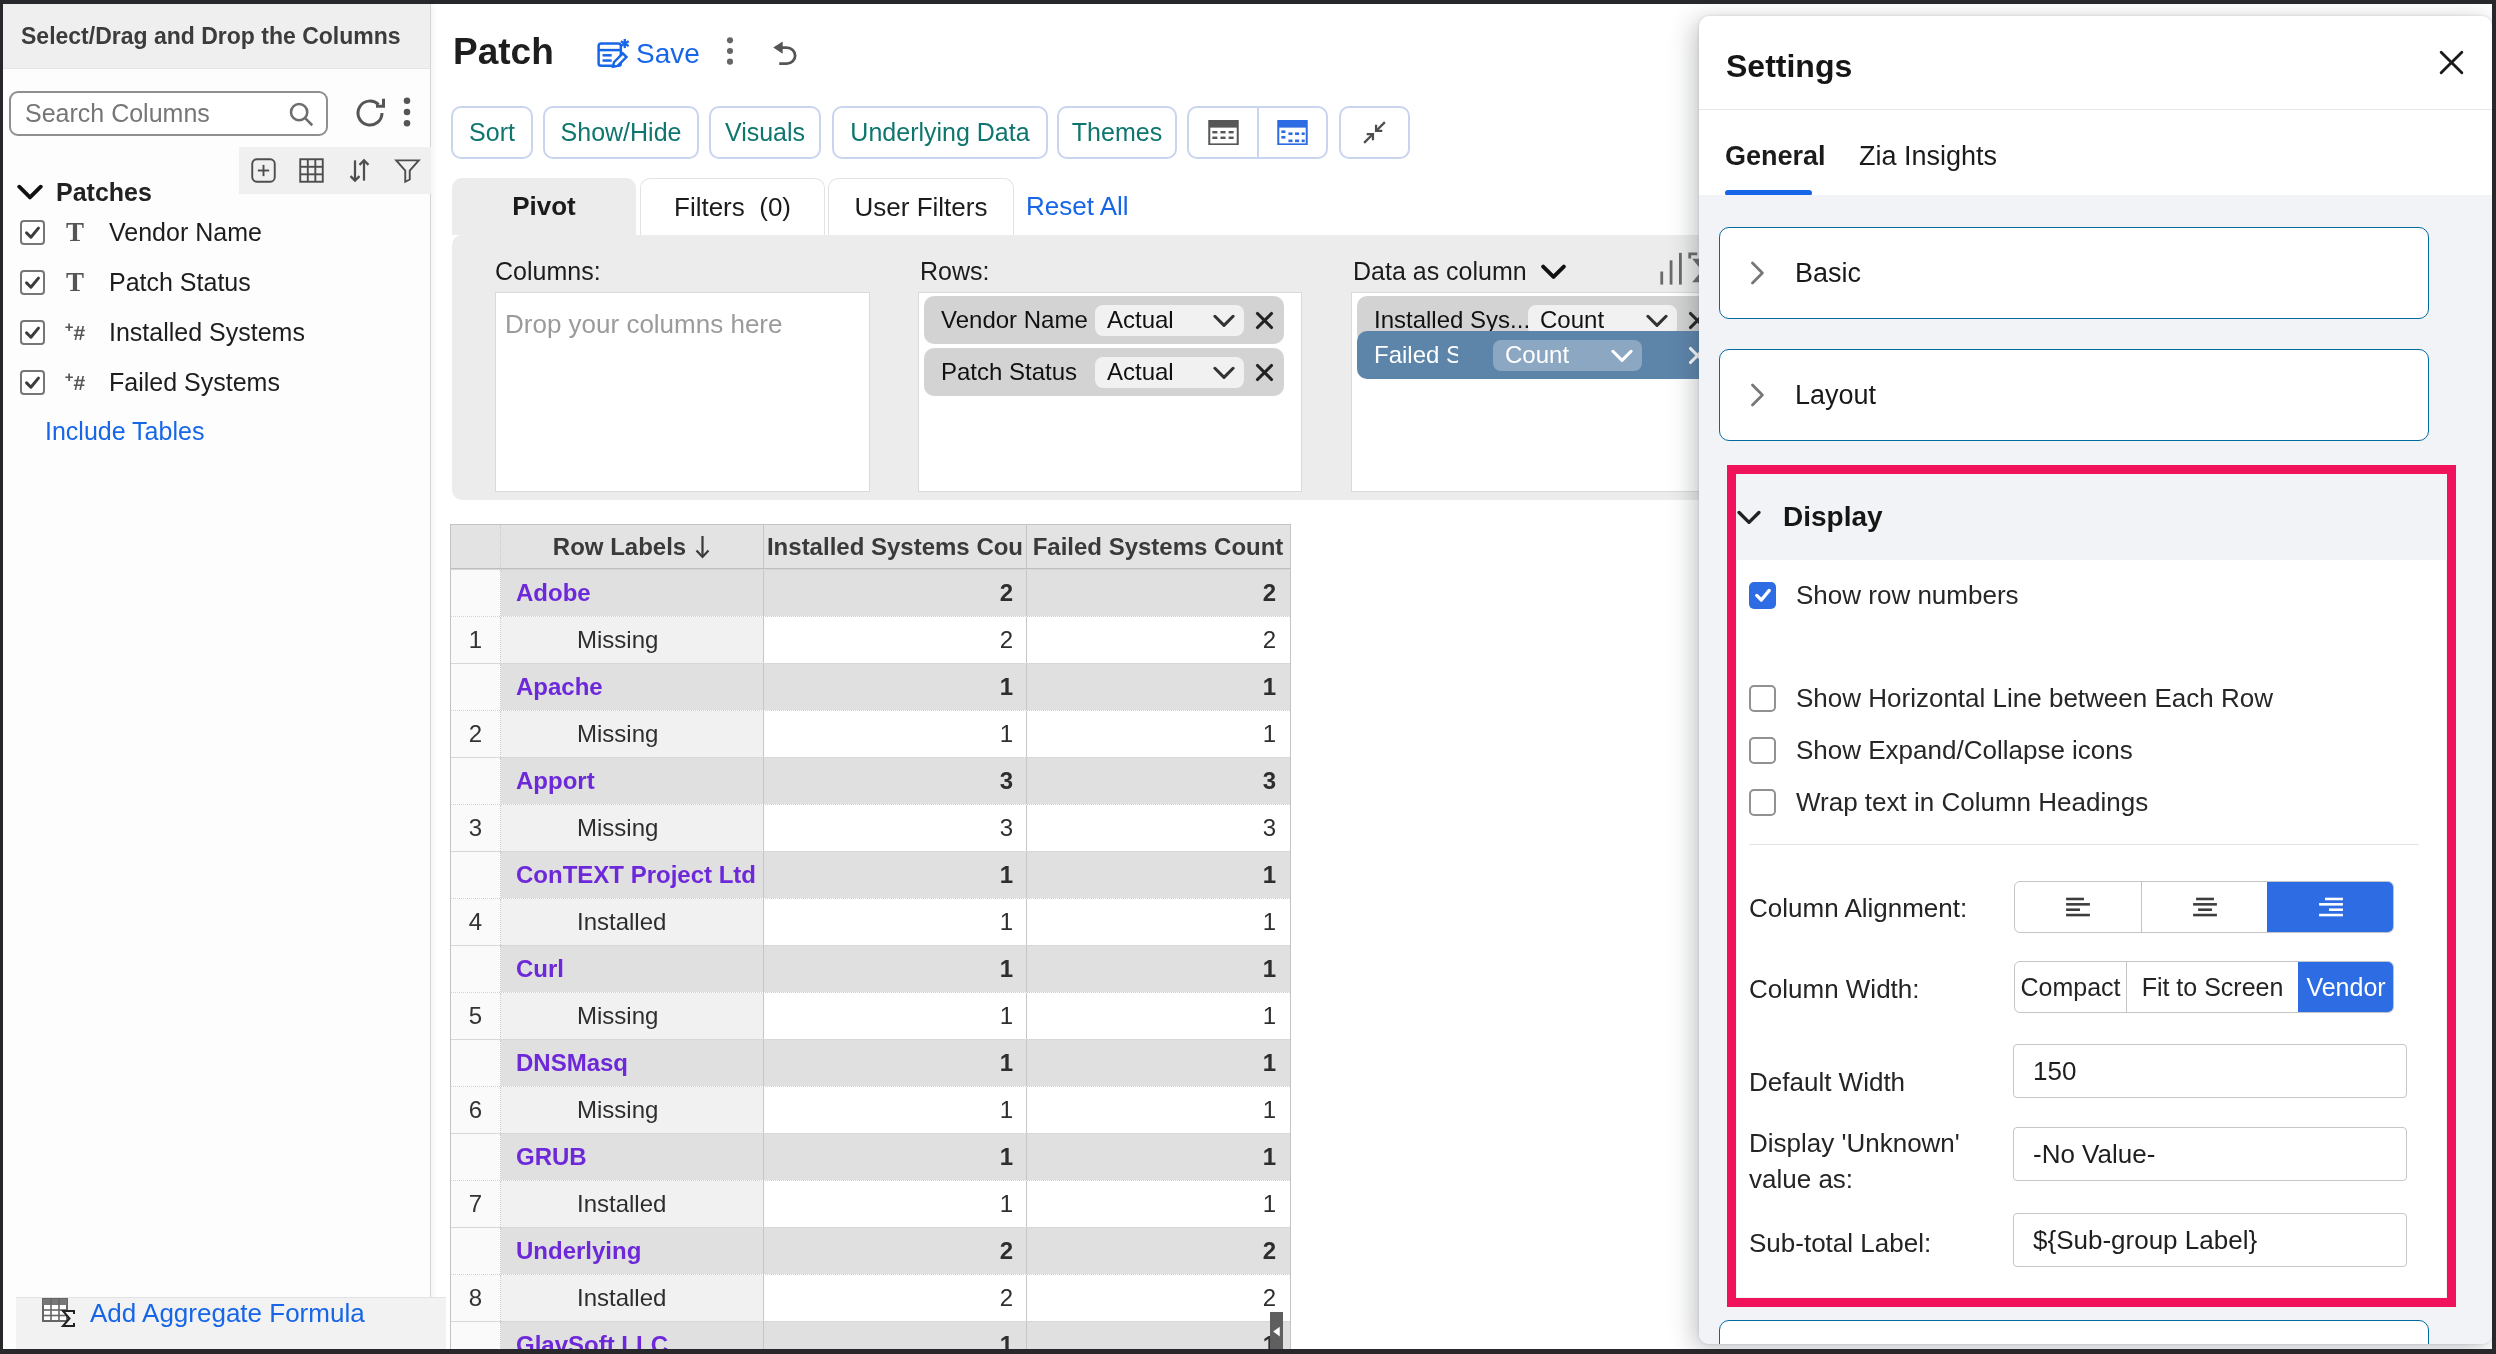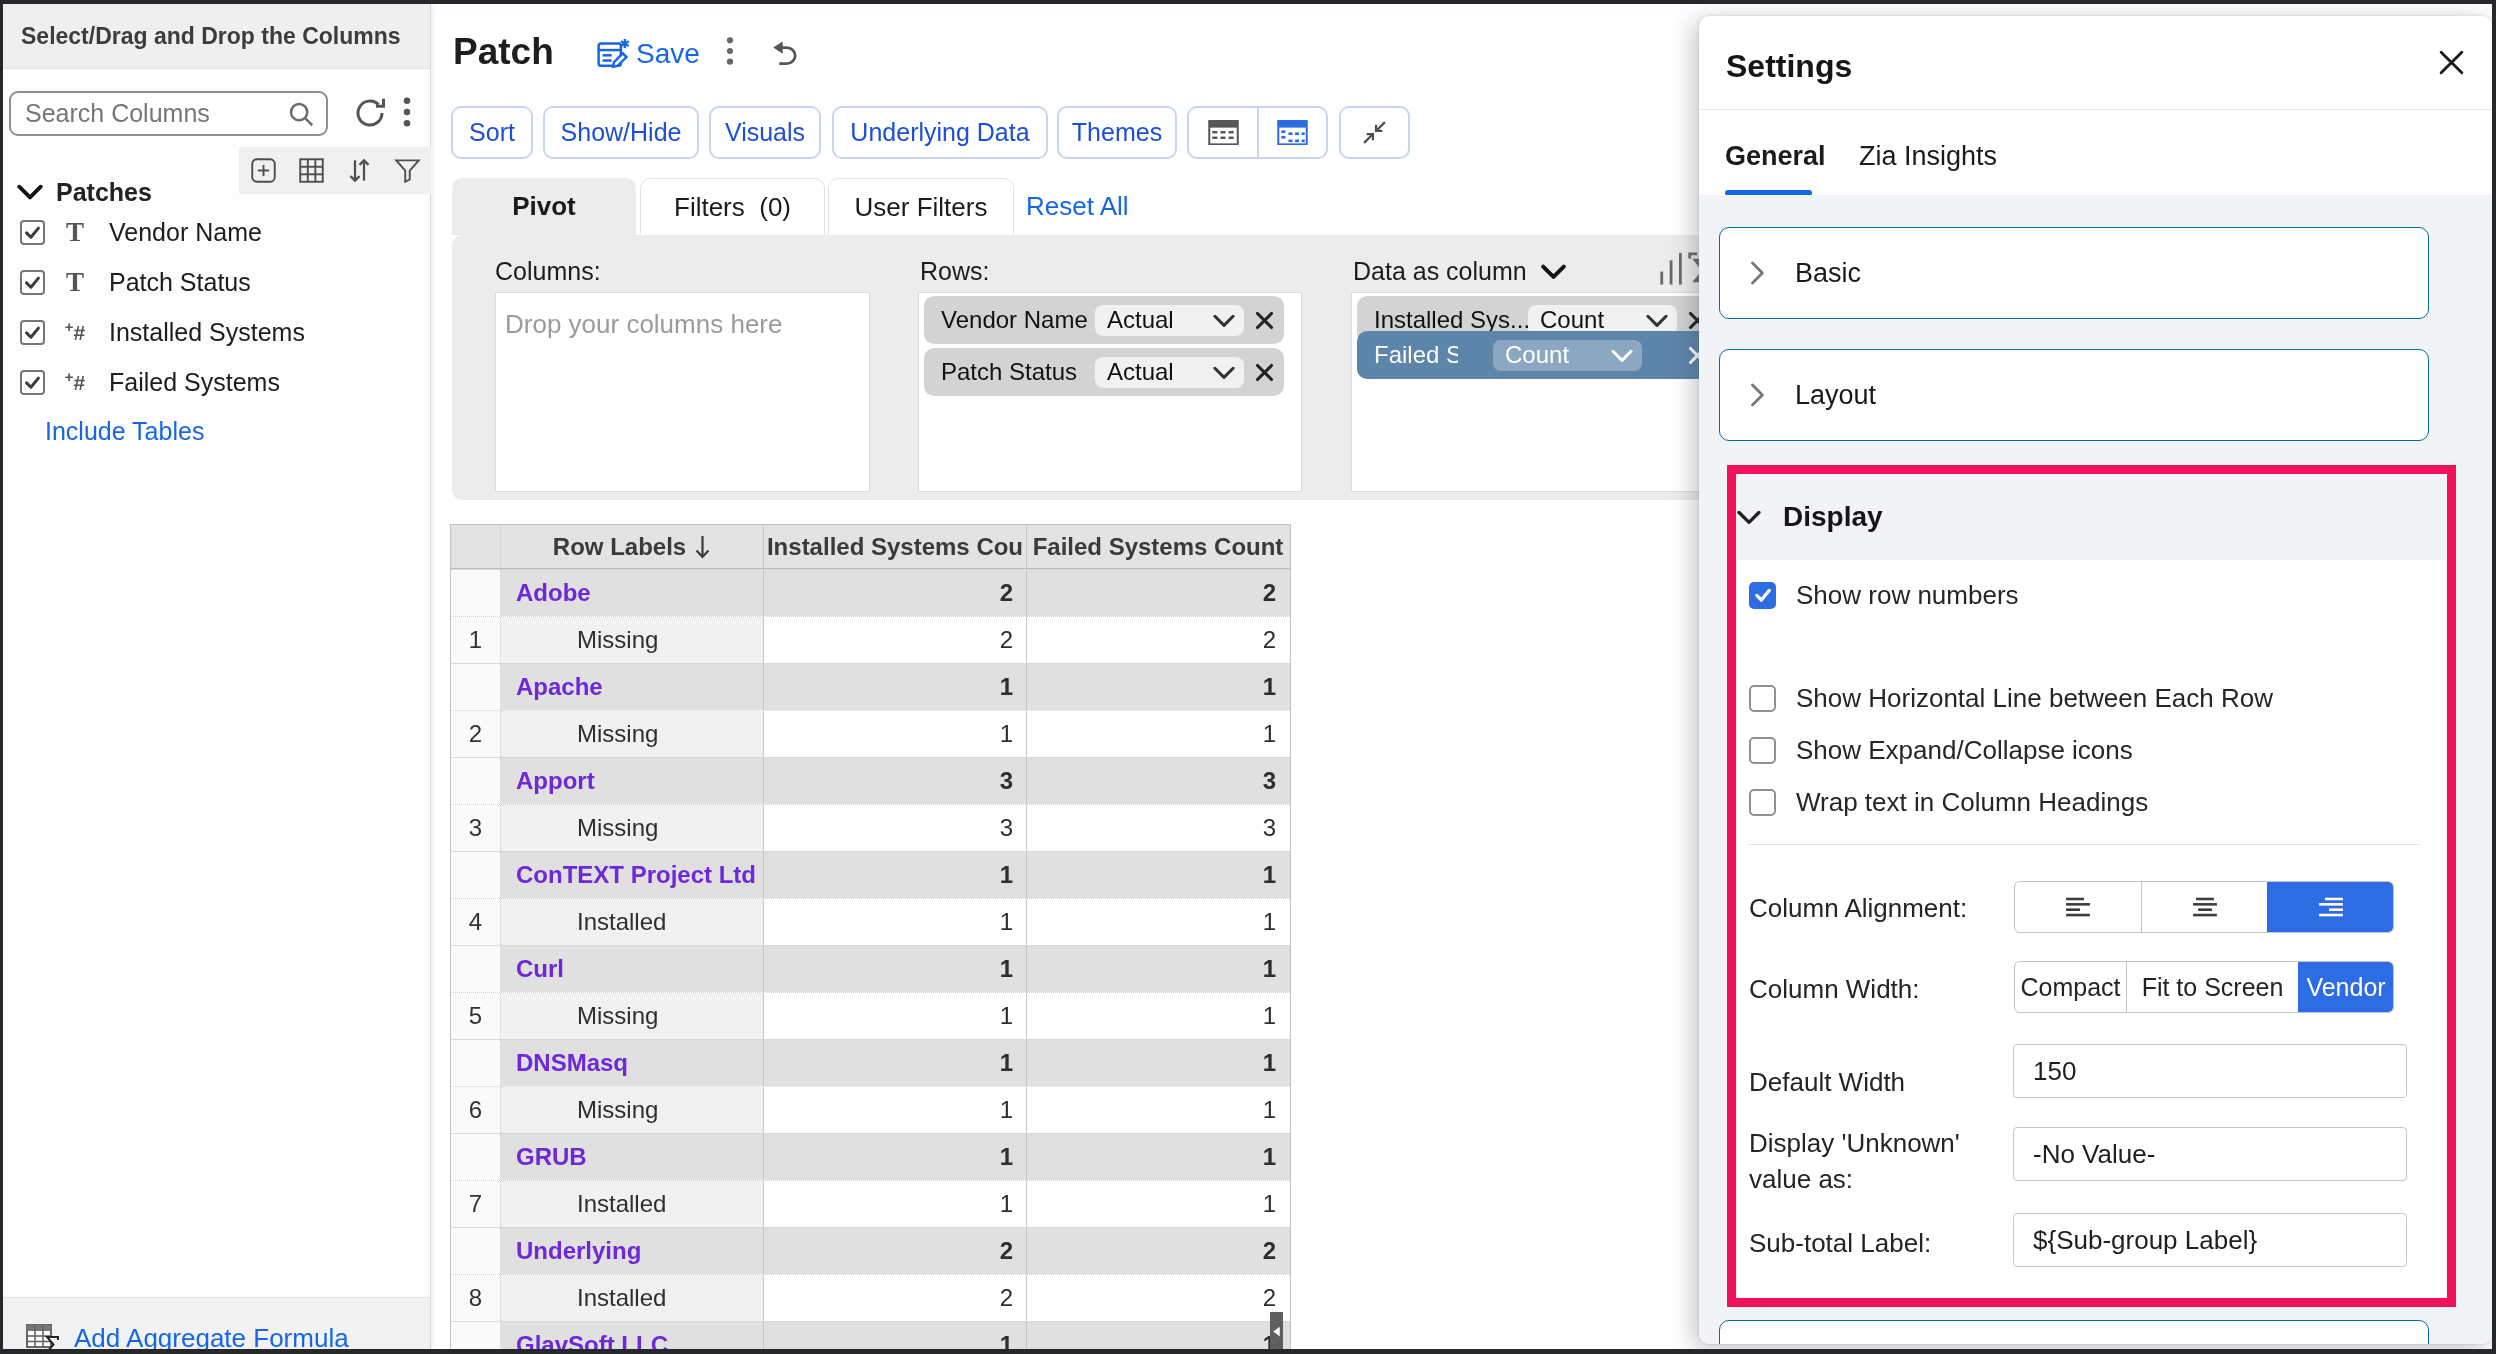--- a/index.html
+++ b/index.html
@@ -21,33 +21,33 @@
   .sb-refresh { position:absolute; left:352px; top:95px; width:36px; height:36px; }
   .sb-kebab { position:absolute; left:390px; top:95px; width:22px; height:36px; }
   .sb-iconstrip { position:absolute; left:239px; top:147px; width:192px; height:47px; background:#f0f0f0; display:flex; align-items:center; justify-content:space-around; }
   .sb-patches { position:absolute; left:17px; top:176px; height:32px; display:flex; align-items:center; gap:13px; }
   .sb-patches .lbl { font-size:25px; font-weight:700; color:#222; }
   .sb-field { position:absolute; left:20px; width:400px; height:34px; display:flex; align-items:center; }
   .sb-check { width:25px; height:25px; border:2px solid #767676; border-radius:4px; background:#fff; display:flex; align-items:center; justify-content:center; }
   .sb-type { width:36px; margin-left:12px; font-size:24px; color:#5a5a5a; text-align:center; }
   .sb-field .lbl { font-size:25px; color:#1d1d1d; margin-left:16px; }
   .sb-include { position:absolute; left:45px; top:417px; font-size:25px; color:#1766e8; }
-  .sb-bottom { position:absolute; left:0; bottom:0; width:100%; height:57px; background:#f2f2f2; border-top:1px solid #e2e2e2; display:flex; align-items:flex-end; padding-left:26px; gap:14px; }
+  .sb-bottom { position:absolute; left:16px; bottom:0; width:100%; height:57px; background:#f2f2f2; border-top:1px solid #e2e2e2; display:flex; align-items:flex-start; padding-left:26px; gap:14px; }
   .sb-bottom .lbl { font-size:26px; color:#1766e8; }
 
   
   .main-title { position:absolute; left:453px; top:31px; font-size:37px; font-weight:700; color:#1e1e1e; }
   .save-wrap { position:absolute; left:596px; top:37px; display:flex; align-items:center; gap:6px; }
   .save-wrap .lbl { font-size:28px; color:#1766e8; }
   .hdr-kebab { position:absolute; left:714px; top:35px; width:20px; height:34px; }
   .hdr-undo { position:absolute; left:770px; top:40px; }
 
   
   .tb-btn { position:absolute; top:106px; height:53px; background:#fff; border:2px solid #c9d4ee; border-radius:10px;
-    font-size:25px; color:#1d4ed8; display:flex; align-items:center; justify-content:center; }
+    font-size:25px; color:#0f766e; display:flex; align-items:center; justify-content:center; }
   .tb-group { position:absolute; top:106px; height:53px; border:2px solid #c9d4ee; border-radius:10px; background:#fff; display:flex; }
   .tb-group .half { width:70px; display:flex; align-items:center; justify-content:center; }
   .tb-group .half + .half { border-left:2px solid #c9d4ee; }
 
   
   .tab { white-space:pre; position:absolute; top:178px; height:57px; border-radius:10px 10px 0 0; font-size:26px; display:flex; align-items:center; justify-content:center; color:#1b1b1b;text-align:center; }
   .tab.active { background:#ececec; font-weight:700; }
   .tab.inactive { background:#fff; border:1px solid #e3e3e3; border-bottom:none; }
   .reset-all { position:absolute; left:1026px; top:178px; height:57px; display:flex; align-items:center; font-size:26px; color:#1766e8; }
 

